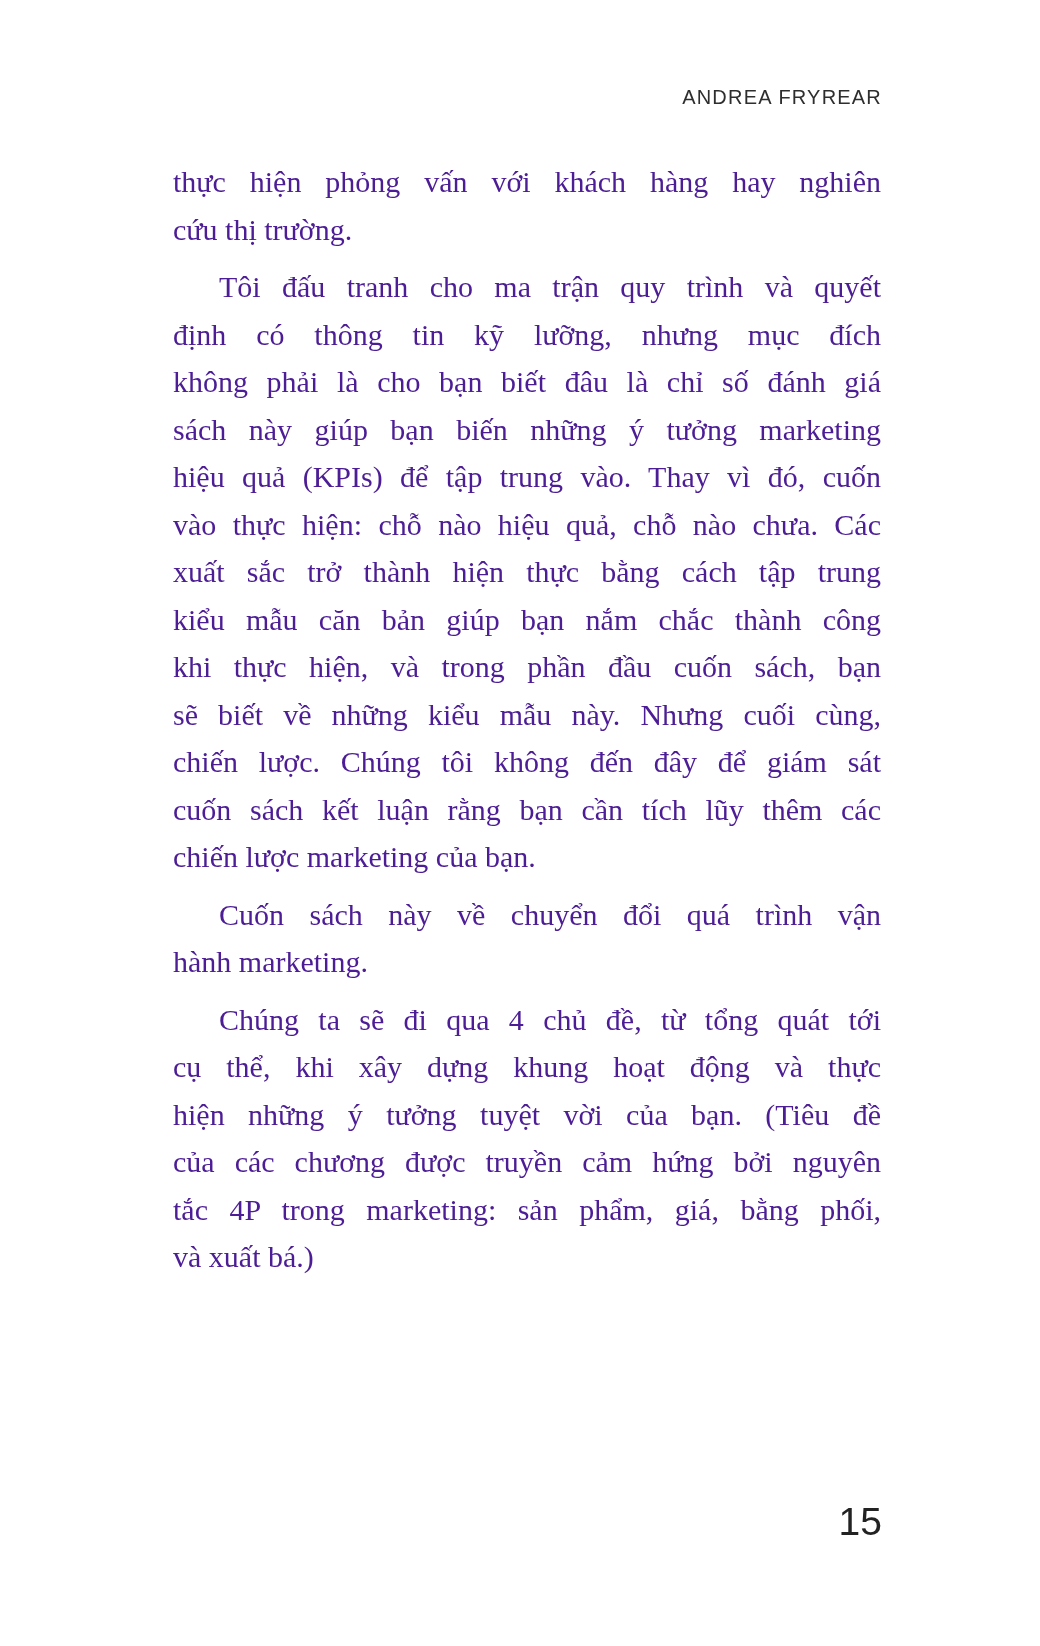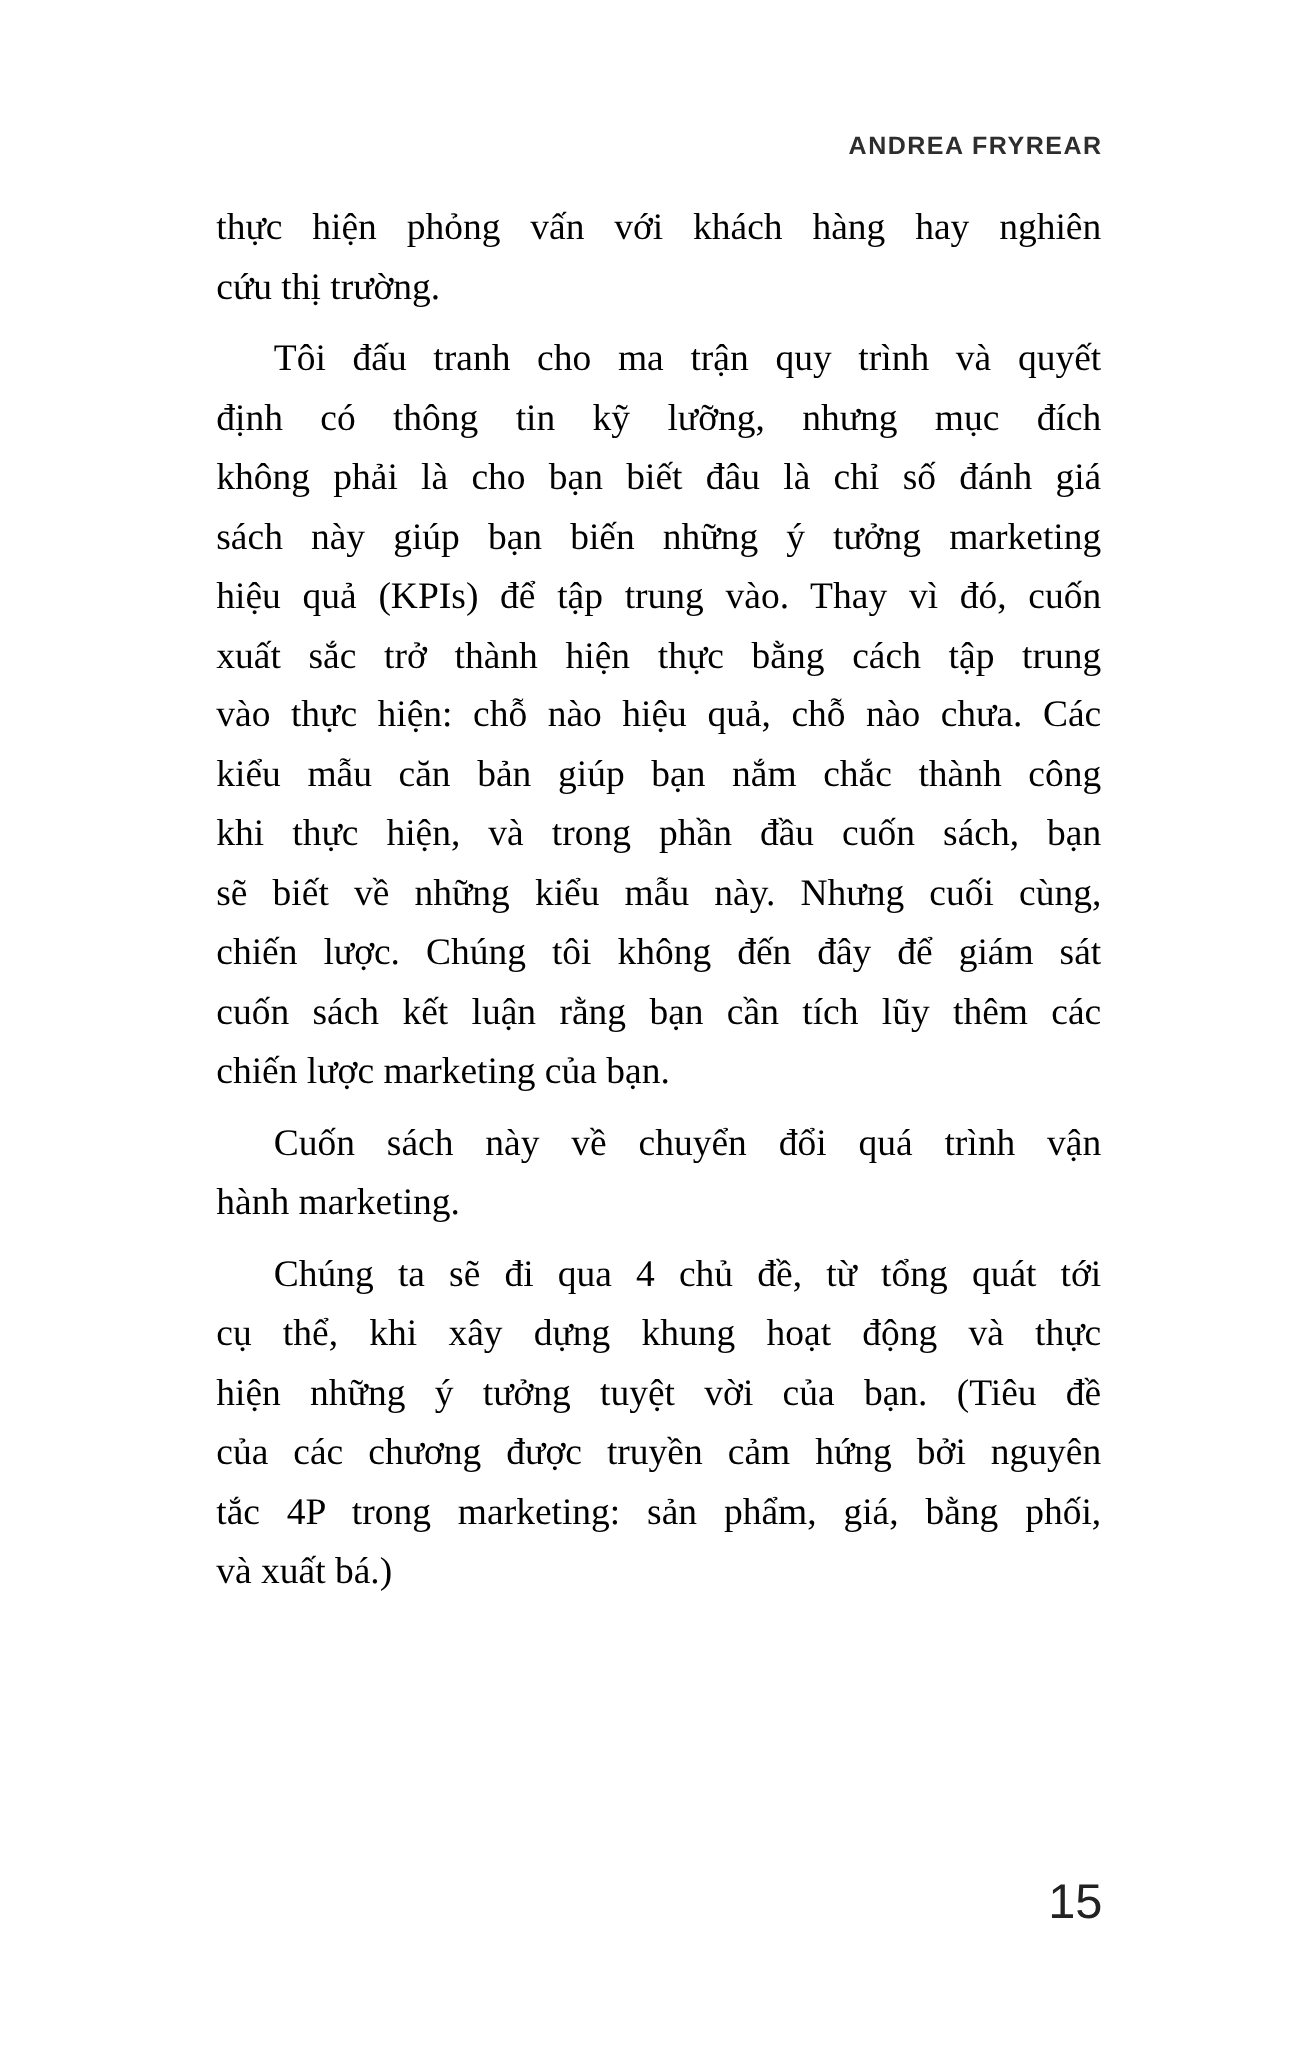--- a/index.html
+++ b/index.html
@@ -10,37 +10,37 @@
   .page {
     position: relative;
     width: 1040px;
     height: 1646px;
     background: #ffffff;
     overflow: hidden;
     font-family: "Liberation Serif", "DejaVu Serif", serif;
   }
   .running-head {
     position: absolute;
-    top: 106px;
+    top: 86px;
     right: 158px;
     font-family: "Liberation Sans", "DejaVu Sans", sans-serif;
     font-size: 20px;
-    font-weight: 700;
+    font-weight: 400;
     letter-spacing: 1.2px;
     color: #2e2e2e;
     white-space: nowrap;
   }
   .textblock {
     position: absolute;
     left: 173px;
     top: 158px;
     width: 708px;
     font-size: 30px;
     line-height: 47.5px;
-    color: #000000;
+    color: #4c1d95;
   }
   .para + .para {
     margin-top: 10px;
   }
   .para.indented .line:first-child {
     padding-left: 46px;
   }
   .line {
     text-align: justify;
     text-align-last: justify;
@@ -71,22 +71,22 @@
       <div class="line">thực hiện phỏng vấn với khách hàng hay nghiên</div>
       <div class="line last">cứu thị trường.</div>
     </div>
 
     <div class="para indented">
       <div class="line">Tôi đấu tranh cho ma trận quy trình và quyết</div>
       <div class="line">định có thông tin kỹ lưỡng, nhưng mục đích</div>
       <div class="line">không phải là cho bạn biết đâu là chỉ số đánh giá</div>
       <div class="line">sách này giúp bạn biến những ý tưởng marketing</div>
       <div class="line">hiệu quả (KPIs) để tập trung vào. Thay vì đó, cuốn</div>
+      <div class="line">vào thực hiện: chỗ nào hiệu quả, chỗ nào chưa. Các</div>
       <div class="line">xuất sắc trở thành hiện thực bằng cách tập trung</div>
-      <div class="line">vào thực hiện: chỗ nào hiệu quả, chỗ nào chưa. Các</div>
       <div class="line">kiểu mẫu căn bản giúp bạn nắm chắc thành công</div>
       <div class="line">khi thực hiện, và trong phần đầu cuốn sách, bạn</div>
       <div class="line">sẽ biết về những kiểu mẫu này. Nhưng cuối cùng,</div>
       <div class="line">chiến lược. Chúng tôi không đến đây để giám sát</div>
       <div class="line">cuốn sách kết luận rằng bạn cần tích lũy thêm các</div>
       <div class="line last">chiến lược marketing của bạn.</div>
     </div>
 
     <div class="para indented">
       <div class="line">Cuốn sách này về chuyển đổi quá trình vận</div>

